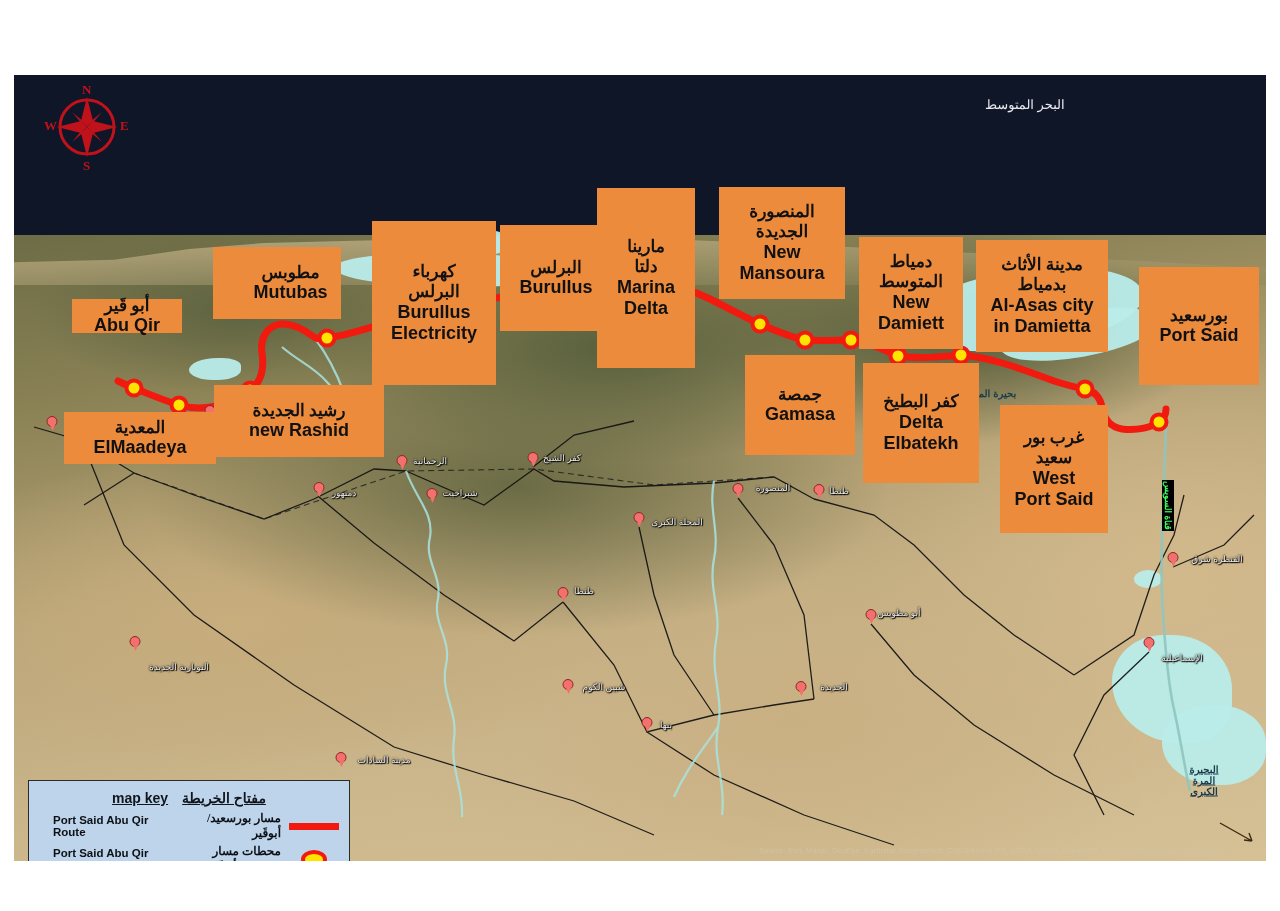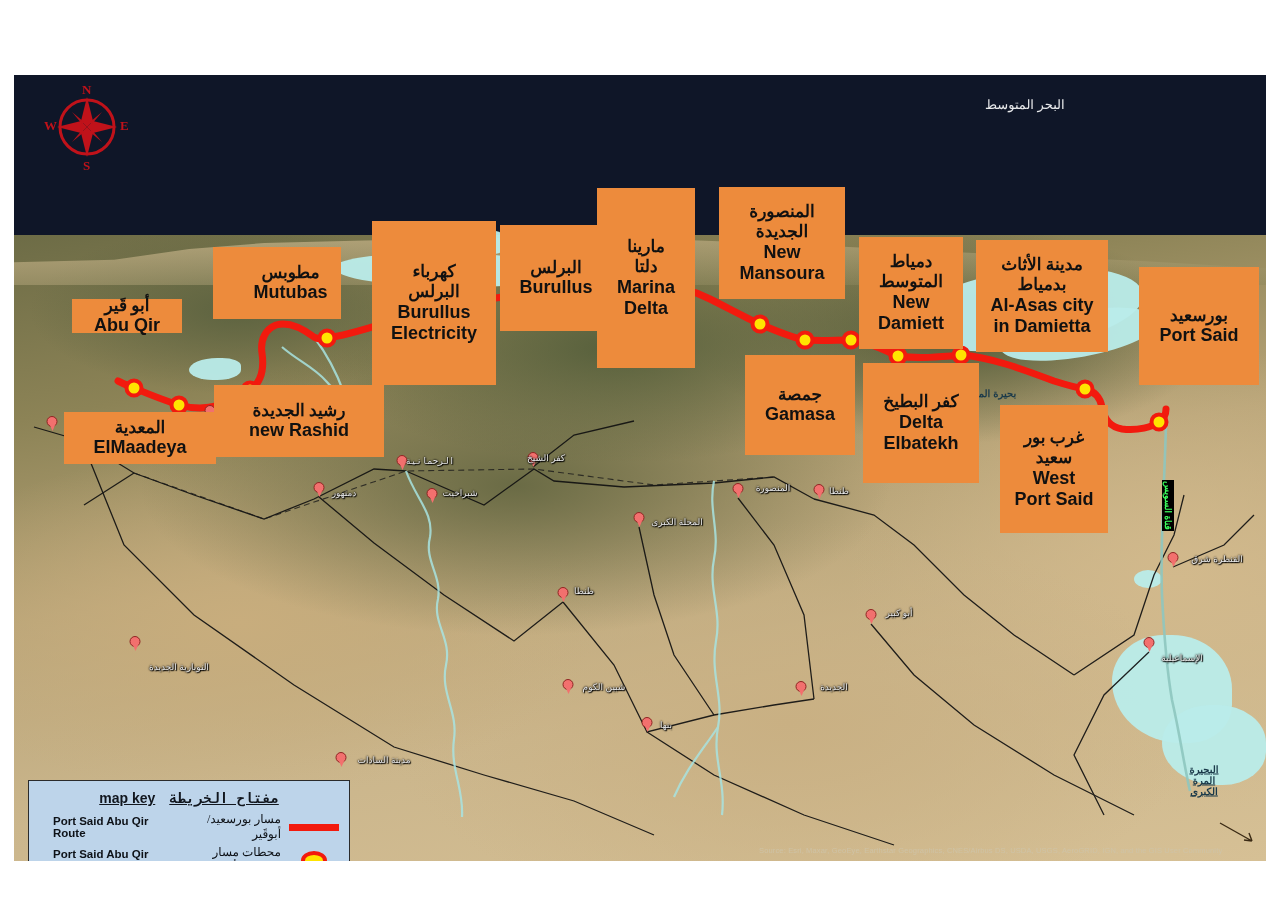--- a/index.html
+++ b/index.html
@@ -173,30 +173,30 @@
     padding: 6px 8px;
   }
   #legend .lg-title {
     display: flex; justify-content: center; align-items: baseline;
     gap: 14px; margin: 3px 0 8px 0;
   }
   #legend .lg-title span {
     font-weight: bold; font-size: 14px; text-decoration: underline;
     color: #11161e;
   }
-  #legend .lg-title .ar { direction: rtl; font-family: Liberation Mono, monospace; text-align: center; }
+  #legend .lg-title .ar { direction: rtl; font-family: Liberation Sans, sans-serif; text-align: center; }
   .lg-row {
     display: flex; align-items: center; justify-content: flex-end;
     gap: 6px; margin-bottom: 9px; height: 24px;
   }
   .lg-row .texts {
     display: flex; align-items: center; gap: 6px; flex: 1; justify-content: flex-end;
   }
   .lg-row .en { font-weight: bold; font-size: 11.5px; color: #0d1117; padding-left: 16px; }
-  .lg-row .ar { font-weight: normal; font-size: 12px; color: #0d1117; direction: rtl;
+  .lg-row .ar { font-weight: bold; font-size: 12px; color: #0d1117; direction: rtl;
                 font-family: "Liberation Serif", serif; }
   .lg-swatch { width: 54px; display: flex; align-items: center; justify-content: center; }
   .sw-route { width: 50px; height: 7px; background: #f21a0e; }
   .sw-station {
     width: 26px; height: 19px; border-radius: 50%;
     background: #ffe400; border: 4px solid #f21a0e;
   }
 
   
   #attribution {
@@ -334,31 +334,31 @@
         <div class="sat-label" style="left: 216px; top: 341px;">إدكو</div>
         <div class="pin" style="left: 305px; top: 422px;">
           <div class="head"></div>
           <div class="tip"></div>
         </div>
         <div class="sat-label" style="left: 330px; top: 418px;">دمنهور</div>
         <div class="pin" style="left: 388px; top: 395px;">
           <div class="head"></div>
           <div class="tip"></div>
         </div>
-        <div class="sat-label" style="left: 416px; top: 386px; font-family: Liberation Mono, monospace;">الرحمانية</div>
+        <div class="sat-label" style="left: 416px; top: 386px;">الرحمانية</div>
         <div class="pin" style="left: 418px; top: 428px;">
           <div class="head"></div>
           <div class="tip"></div>
         </div>
         <div class="sat-label" style="left: 446px; top: 418px;">شبراخيت</div>
         <div class="pin" style="left: 519px; top: 392px;">
           <div class="head"></div>
           <div class="tip"></div>
         </div>
-        <div class="sat-label" style="left: 532px; top: 383px;">كفر الشيخ</div>
+        <div class="sat-label" style="left: 548px; top: 383px;">كفر الشيخ</div>
         <div class="pin" style="left: 625px; top: 452px;">
           <div class="head"></div>
           <div class="tip"></div>
         </div>
         <div class="sat-label" style="left: 663px; top: 447px;">المحلة الكبرى</div>
         <div class="pin" style="left: 724px; top: 423px;">
           <div class="head"></div>
           <div class="tip"></div>
         </div>
         <div class="sat-label" style="left: 759px; top: 413px;">المنصورة</div>
@@ -389,21 +389,21 @@
         <div class="sat-label" style="left: 165px; top: 564px; margin-top: 28px;">النوبارية الجديدة</div>
         <div class="pin" style="left: 327px; top: 692px;">
           <div class="head"></div>
           <div class="tip"></div>
         </div>
         <div class="sat-label" style="left: 370px; top: 685px;">مدينة السادات</div>
         <div class="pin" style="left: 857px; top: 549px;">
           <div class="head"></div>
           <div class="tip"></div>
         </div>
-        <div class="sat-label" style="left: 885px; top: 538px;">أبو كبير</div>
+        <div class="sat-label" style="left: 885px; top: 538px;">أبو مطوبس</div>
         <div class="pin" style="left: 787px; top: 621px;">
           <div class="head"></div>
           <div class="tip"></div>
         </div>
         <div class="sat-label" style="left: 820px; top: 612px;">الجديدة</div>
         <div class="pin" style="left: 1159px; top: 492px;">
           <div class="head"></div>
           <div class="tip"></div>
         </div>
         <div class="sat-label" style="left: 1203px; top: 484px;">القنطرة شرق</div>

